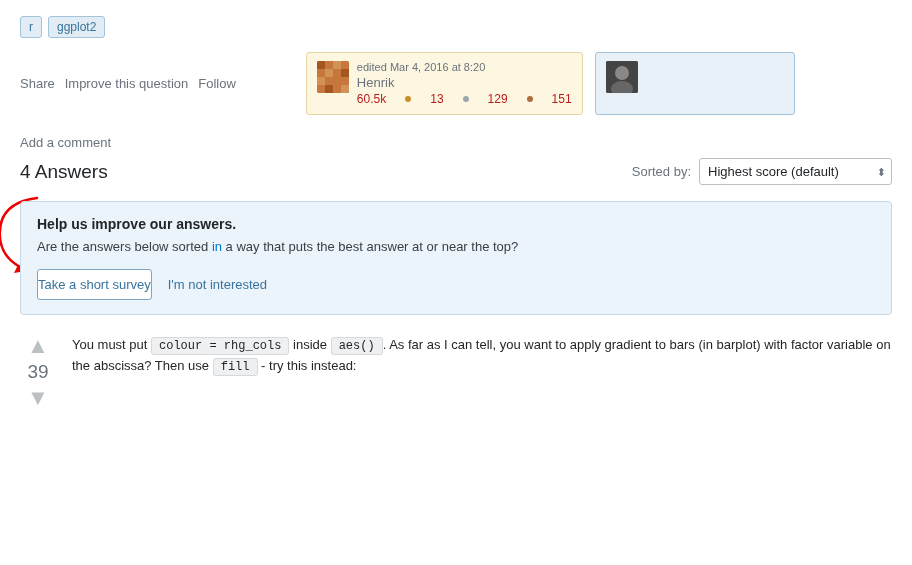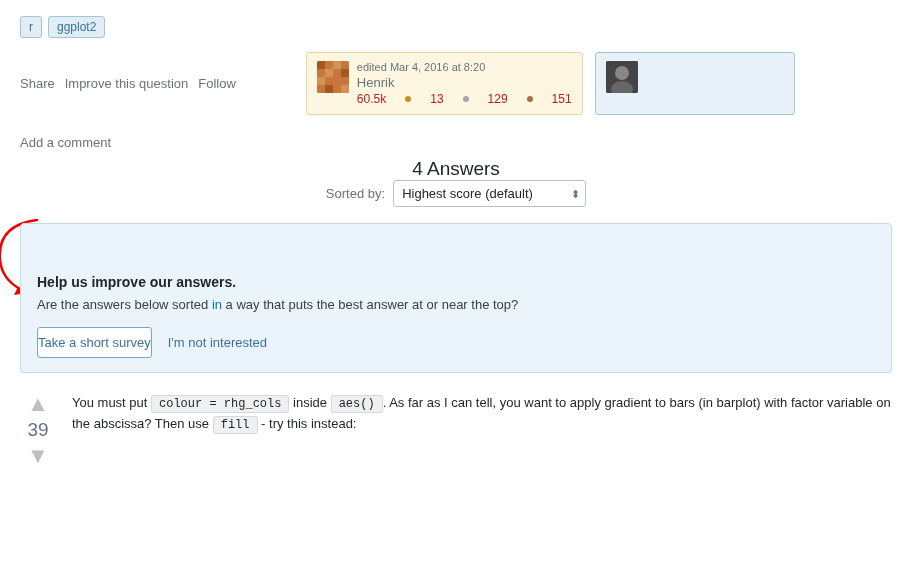--- a/index.html
+++ b/index.html
@@ -131,21 +131,20 @@
       cursor: pointer;
       padding: 4px 0;
       margin-bottom: 4px;
     }
 
     .answers-header {
       display: flex;
       align-items: center;
       justify-content: space-between;
       margin-bottom: 16px;
-      flex-direction: column;
     }
 
     .answers-title {
       font-size: 19px;
       font-weight: 400;
       color: #232629;
     }
 
     .sort-row {
       display: flex;
@@ -189,21 +188,20 @@
       padding: 14px 16px;
       margin-bottom: 20px;
       position: relative;
     }
 
     .survey-title {
       font-size: 14px;
       font-weight: 700;
       color: #232629;
       margin-bottom: 5px;
-      margin-top: 36px;
     }
 
     .survey-desc {
       font-size: 13px;
       color: #3b4045;
       margin-bottom: 12px;
       line-height: 1.5;
     }
 
     .survey-desc .highlight {

